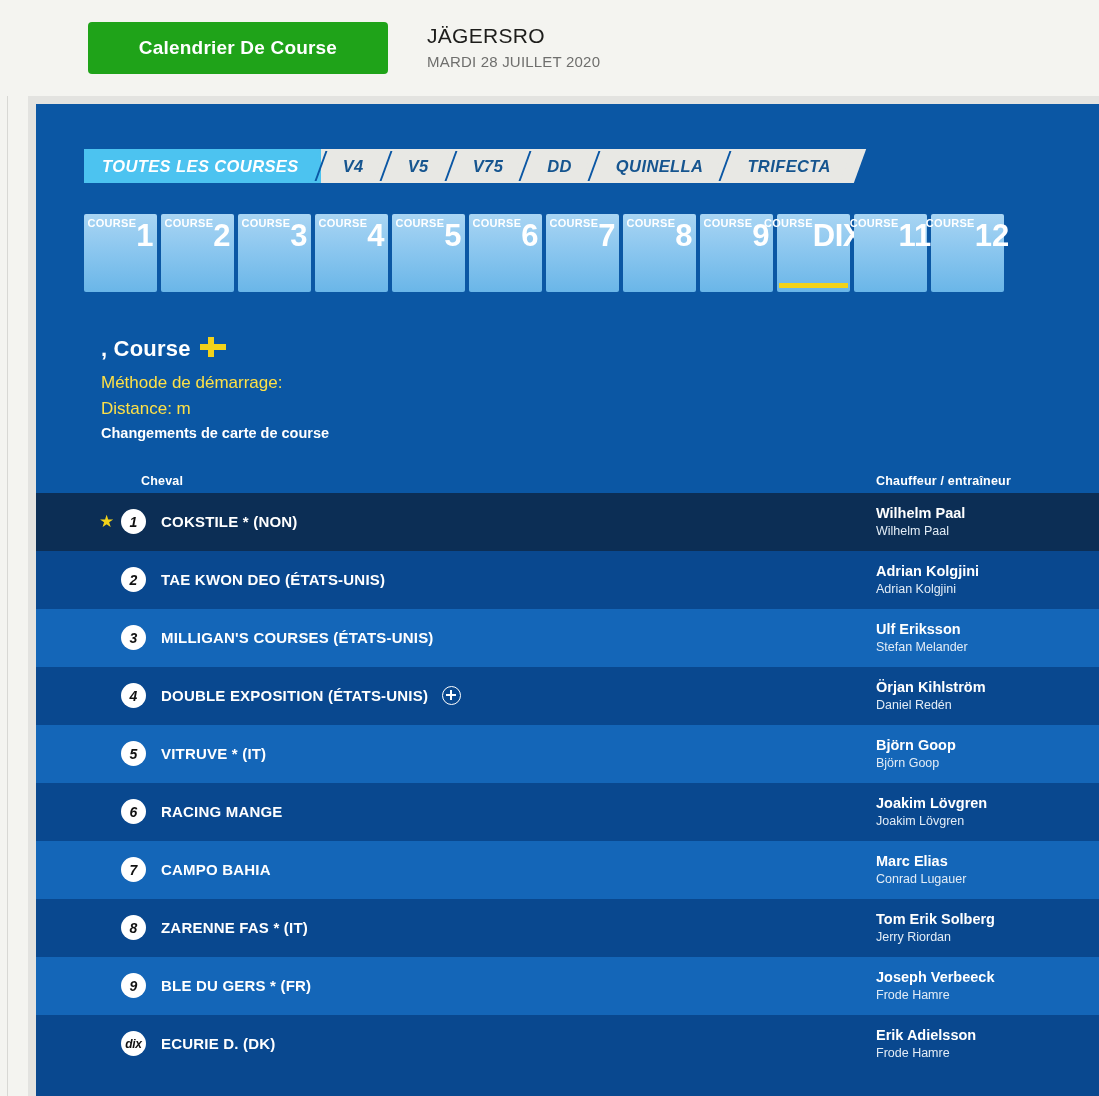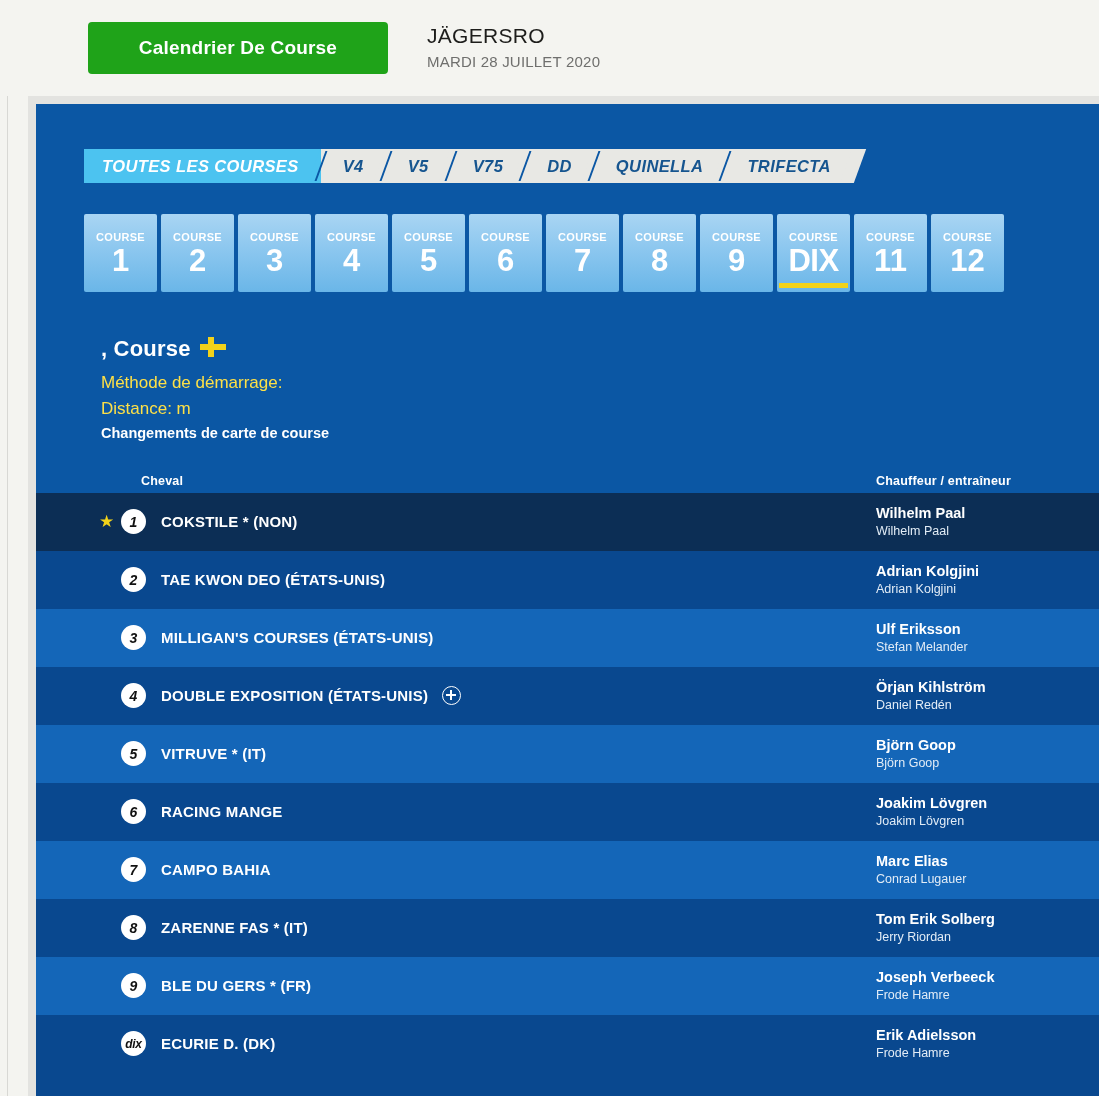--- a/index.html
+++ b/index.html
@@ -129,22 +129,22 @@
     display: flex;
     gap: 4px;
     margin: 31px 0 0 48px;
   }
   .course-btn {
     width: 73px;
     height: 78px;
     background: linear-gradient(to bottom, #a9d5f3 0%, #8cc7ef 45%, #6ab6e8 100%);
     border-radius: 2px;
     display: flex;
-    flex-direction: column;
-    align-items: center;
+    flex-direction: row;
+    align-items: flex-start;
     justify-content: center;
     cursor: pointer;
     position: relative;
     padding-top: 4px;
   }
   .course-btn .c-word {
     font-size: 11px;
     font-weight: bold;
     color: #ffffff;
     letter-spacing: .3px;

